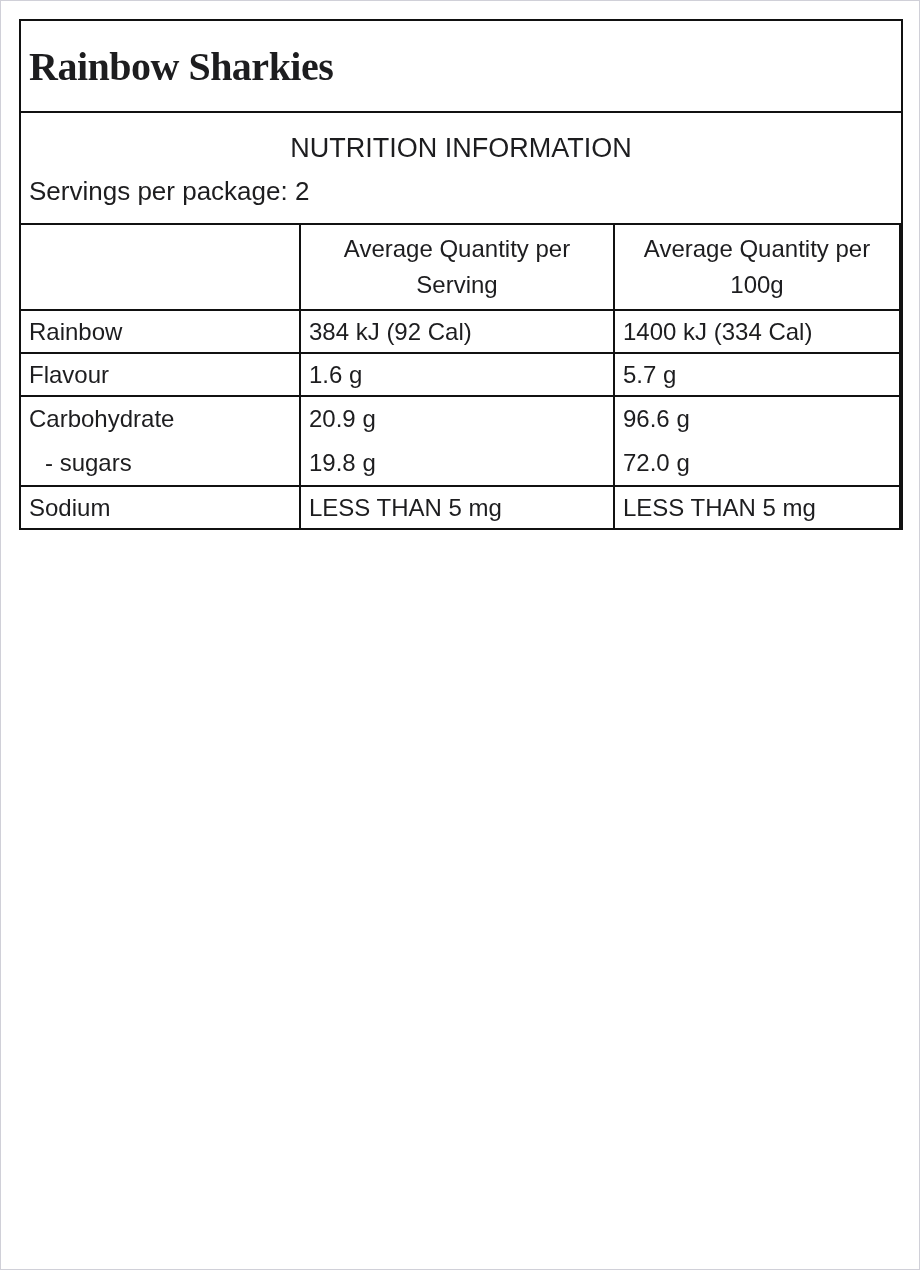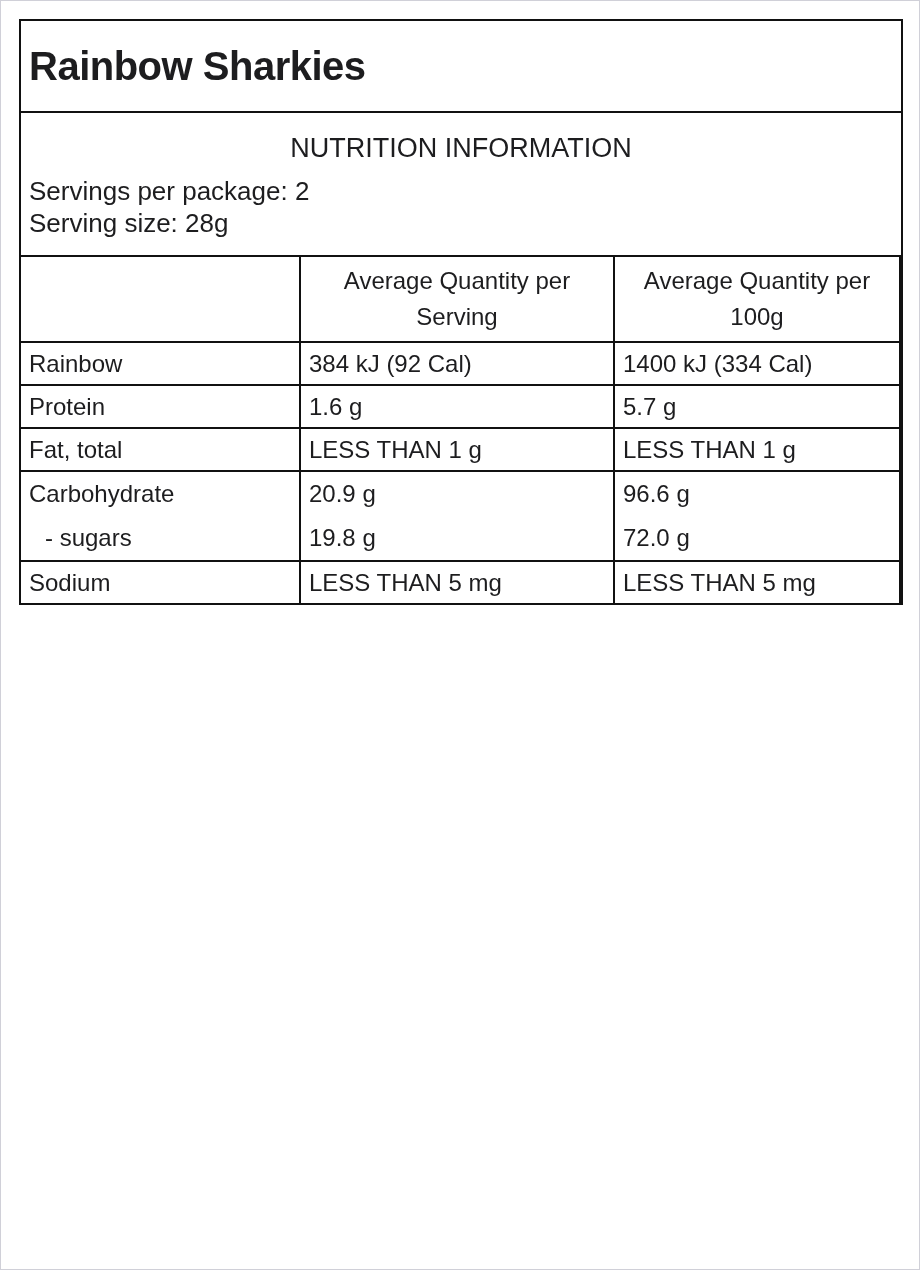--- a/index.html
+++ b/index.html
@@ -13,21 +13,21 @@
       border: 1px solid #d0d0d8; background: #ffffff;
     }
     .label-box {
       position: absolute; left: 18px; top: 18px; width: 880px;
       border: 2px solid #111; border-bottom: none;
     }
     .title-row {
       height: 90px; border-bottom: 2px solid #111;
       display: flex; align-items: center; padding-left: 8px;
     }
-    .title { font-size: 40px; font-weight: bold; letter-spacing: -0.5px; }
+    .title { font-size: 40px; font-weight: bold; letter-spacing: -0.5px; font-family: Liberation Serif, serif; }
     .nutri-head { text-align: center; font-size: 27px; padding-top: 20px; height: 36px; }
     .serv { font-size: 26px; line-height: 32px; padding-left: 8px; padding-top: 6px; padding-bottom: 16px; }
     table.nt { width: 882px; border-collapse: collapse; margin-left: -2px; font-size: 24px; }
     table.nt td, table.nt th { border: 2px solid #111; padding: 0 8px; vertical-align: middle; text-align: left; font-weight: normal; }
     table.nt th { text-align: center; line-height: 36px; height: 84px; }
     .c1 { width: 262px; } .c2 { width: 296px; }
     table.nt td { height: 41px; }
     td .sub { display: block; height: 44px; line-height: 44px; }
     .indent { padding-left: 16px; }
     .ingredients {
@@ -39,43 +39,37 @@
 <body>
 
 <div class="frame">
   <div class="label-box">
     <div class="title-row">
       <span class="title">Rainbow Sharkies</span>
     </div>
     <div class="nutri-head">NUTRITION INFORMATION</div>
     <div class="serv">
       <div>Servings per package: 2</div>
-      <div>Serving size: 28g</div>
     </div>
     <table class="nt">
       <tbody>
           <tr>
         <th class="c1"></th>
         <th class="c2">Average Quantity per Serving</th>
         <th>Average Quantity per 100g</th>
       </tr>
       <tr>
         <td>Rainbow</td>
         <td>384 kJ (92 Cal)</td>
         <td>1400 kJ (334 Cal)</td>
       </tr>
       <tr>
-        <td>Protein</td>
+        <td>Flavour</td>
         <td>1.6 g</td>
         <td>5.7 g</td>
-      </tr>
-      <tr>
-        <td>Fat, total</td>
-        <td>LESS THAN 1 g</td>
-        <td>LESS THAN 1 g</td>
       </tr>
       <tr>
         <td>
           <span class="sub">Carbohydrate</span>
           <span class="sub indent">- sugars</span>
         </td>
         <td>
           <span class="sub">20.9 g</span>
           <span class="sub">19.8 g</span>
         </td>

